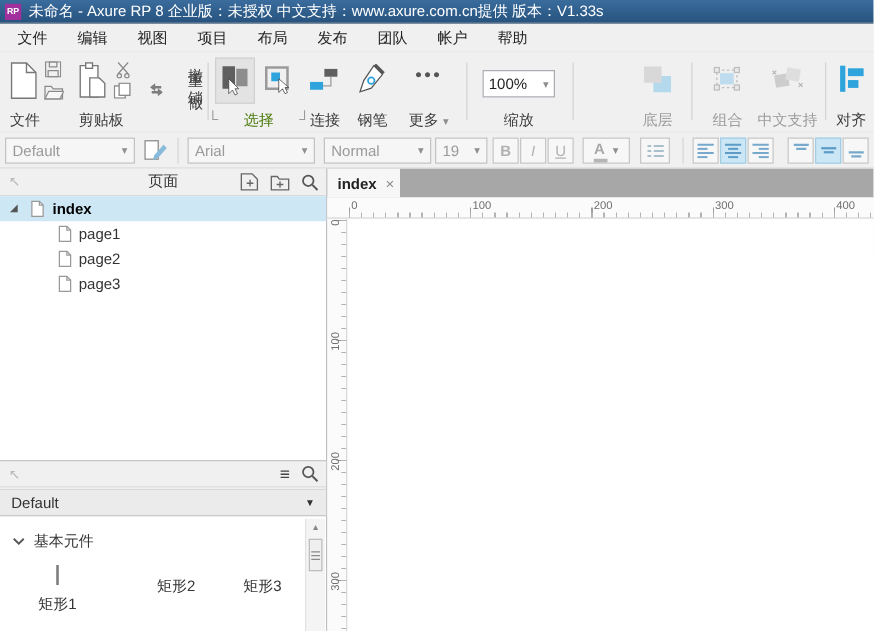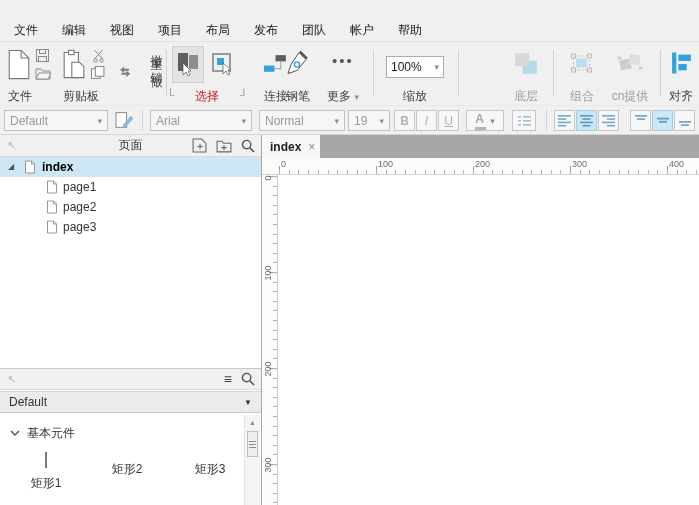--- a/index.html
+++ b/index.html
@@ -24,21 +24,21 @@
   .toolbar{position:absolute;top:42px;left:0;right:0;height:63px;background:#f0f0f0;}
   .toolbar .grp{position:absolute;top:0;height:63px;}
   .tb-label{position:absolute;top:46px;left:0;right:0;font-size:12px;color:#3d3d3d;white-space:nowrap;}
   .tb-label.center{text-align:center;}
   .tb-label.dis{color:#9c9c9c;}
   .tb-divider{position:absolute;top:8px;width:1px;height:46px;background:#d2d2d2;}
   .ico{display:block;}
   .undo-row{position:absolute;left:0;display:flex;align-items:center;gap:20px;color:#3d3d3d;}
   .sel-press{position:absolute;left:6px;top:4px;width:32px;height:37px;background:#e3e3e3;border:1px solid #d0d0d0;}
   .sel-brackets{position:absolute;top:46px;left:0;width:82px;display:flex;justify-content:space-between;color:#9a9a9a;}
-  .sel-brackets b{color:#b91c1c;font-weight:normal;}
+  .sel-brackets b{color:#4d7c0f;font-weight:normal;}
   .dots{position:absolute;top:10px;left:0;right:0;text-align:center;font-size:15px;letter-spacing:2px;color:#555;}
   .zoom-combo{position:absolute;top:14px;left:2px;width:58px;height:22px;background:#fff;border:1px solid #abadb3;
     display:flex;align-items:center;padding:0 4px;justify-content:space-between;color:#222;}
   .caret{color:#8f8f8f;font-size:9px;}
   
   .formatbar{position:absolute;top:105px;left:0;right:0;height:30px;background:#f0f0f0;
     border-top:1px solid #e9e9e9;border-bottom:1px solid #d5d5d5;}
   .combo{position:absolute;top:4px;height:21px;background:#f6f6f6;border:1px solid #c3c3c3;
     display:flex;align-items:center;justify-content:space-between;padding:0 5px;color:#9a9a9a;}
   .fmt-btn{position:absolute;top:4px;width:21px;height:21px;background:#f7f7f7;border:1px solid #c6c6c6;
@@ -95,20 +95,24 @@
     background:repeating-linear-gradient(180deg,#9d9d9d 0 1px,transparent 1px 96px);}
   .vl{position:absolute;left:-6px;width:24px;text-align:center;font-size:9px;color:#6f6f6f;transform:rotate(-90deg);}
   .corner{position:absolute;top:23px;left:0;width:16px;height:17px;background:#fbfbfb;border-bottom:1px solid #cfcfcf;}
   .canvas-body{position:absolute;top:40px;left:16px;right:0;bottom:0;background:#fff;}
 </style>
 </head>
 <body>
 
 <div class="app">
 
+  <div class="titlebar">
+    <span class="rp-badge">RP</span>
+    <span class="title-text">未命名 - Axure RP 8 企业版：未授权 中文支持：www.axure.com.cn提供 版本：V1.33s</span>
+  </div>
 
   <div class="menubar">
     <span class="menu-item">文件</span>
     <span class="menu-item">编辑</span>
     <span class="menu-item">视图</span>
     <span class="menu-item">项目</span>
     <span class="menu-item">布局</span>
     <span class="menu-item">发布</span>
     <span class="menu-item">团队</span>
     <span class="menu-item">帐户</span>
@@ -181,21 +185,21 @@
         <rect x="7" y="7" width="7" height="7" fill="#2ea3dc"></rect>
         <polygon points="13,12 13,23 16,20 18,24 20,23 18,19 21,19" fill="#fff" stroke="#3c3c3c" stroke-width="0.6"></polygon>
       </svg>
       <span class="sel-brackets">
         <span>└</span>
         <b>选择</b>
         <span>┘</span>
       </span>
     </div>
 
-    <div class="grp" style="left:259px;width:34px;">
+    <div class="grp" style="left:243px;width:34px;">
       <svg class="ico" style="position:absolute;left:4px;top:11px;" width="25" height="23" viewBox="0 0 24 22">
         <rect x="12" y="2" width="10" height="6" fill="#5f5f5f"></rect>
         <path d="M17 8 V15 H11" fill="none" stroke="#9c9c9c"></path>
         <rect x="1" y="12" width="10" height="6" fill="#2ea3dc"></rect>
       </svg>
       <span class="tb-label center">连接</span>
     </div>
 
     <div class="grp" style="left:281px;width:34px;">
       <svg class="ico" style="position:absolute;left:6px;top:9px;" width="21" height="26" viewBox="0 0 21 25">
@@ -247,21 +251,21 @@
       </svg>
       <span class="tb-label center dis">组合</span>
     </div>
 
     <div class="grp" style="left:604px;width:52px;">
       <svg class="ico" style="position:absolute;left:13px;top:10px;" width="26" height="23" viewBox="0 0 26 22">
         <rect x="3" y="7" width="11" height="10" fill="#cdcdcd" transform="rotate(-10 8 12)"></rect>
         <rect x="12" y="2" width="11" height="10" fill="#dedede" transform="rotate(10 17 7)"></rect>
         <path d="M1 4 l3 3 M4 4 l-3 3 M22 14 l3 3 M25 14 l-3 3" stroke="#b5b5b5" stroke-width="1"></path>
       </svg>
-      <span class="tb-label center dis">cn提供</span>
+      <span class="tb-label center dis">中文支持</span>
     </div>
 
     <span class="tb-divider" style="left:660px;"></span>
 
     <div class="grp" style="left:667px;width:40px;">
       <svg class="ico" style="position:absolute;left:3px;top:9px;" width="23" height="24" viewBox="0 0 22 22">
         <rect x="2" y="1" width="4" height="20" fill="#2ea3dc"></rect>
         <rect x="8" y="3" width="12" height="6" fill="#2ea3dc"></rect>
         <rect x="8" y="12" width="8" height="6" fill="#2ea3dc"></rect>
       </svg>
@@ -427,21 +431,21 @@
       <svg width="10" height="7" viewBox="0 0 10 7">
         <polyline points="1,1 5,5 9,1" fill="none" stroke="#555" stroke-width="1.5"></polyline>
       </svg>
       <span>基本元件</span>
     </div>
 
     <div class="widget-item" style="left:13px;top:318px;">
       <span class="wrect r1"></span>
       <span class="wl">矩形1</span>
     </div>
-    <div class="widget-item" style="left:94px;top:318px;">
+    <div class="widget-item" style="left:108px;top:318px;">
       <span class="wrect r2"></span>
       <span class="wl">矩形2</span>
     </div>
     <div class="widget-item" style="left:177px;top:318px;">
       <span class="wrect r3"></span>
       <span class="wl">矩形3</span>
     </div>
 
     <div class="wl-scroll">
       <span class="up">▲</span>

